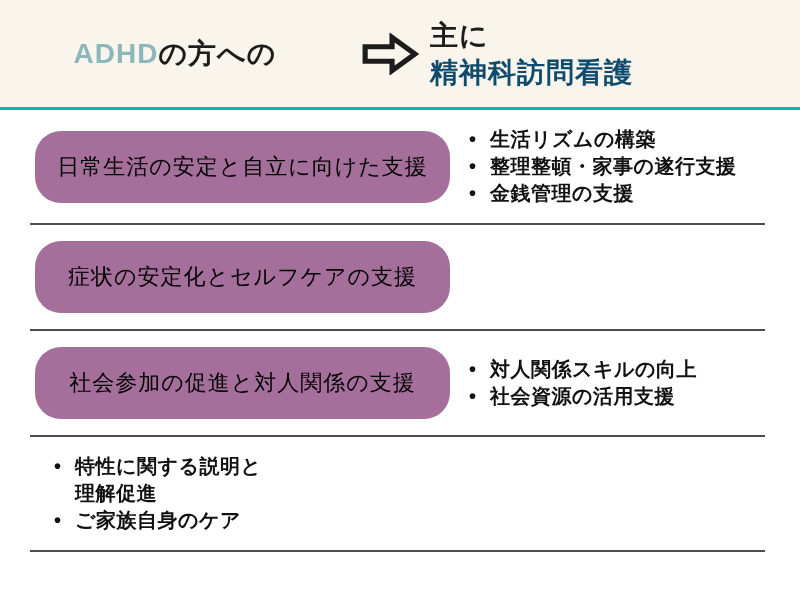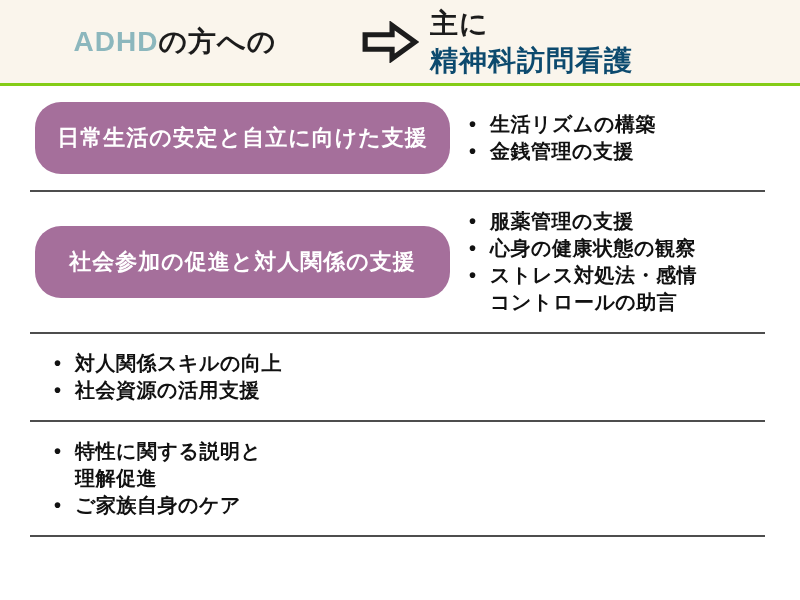--- a/index.html
+++ b/index.html
@@ -6,23 +6,23 @@
   html, body { width: 800px; height: 600px; overflow: hidden; }
   body {
     font-family: "Liberation Sans", "DejaVu Sans", sans-serif;
     background: #ffffff;
     color: #1a1a1a;
   }
   .page { width: 800px; height: 600px; background: #ffffff; }
 
   
   .header {
-    height: 86px;
+    height: 110px;
     background: #faf5ec;
-    border-bottom: 3px solid #84cc16;
+    border-bottom: 3px solid #14b8a6;
     display: flex;
     align-items: center;
   }
   .header-left {
     width: 350px;
     text-align: center;
     font-weight: bold;
     font-size: 28px;
     line-height: 37px;
     letter-spacing: 1px;
@@ -58,22 +58,22 @@
     height: 72px;
     flex: 0 0 415px;
     background: #a56f9b;
     border-radius: 26px;
     display: flex;
     align-items: center;
     justify-content: center;
     text-align: center;
   }
   .pill span {
-    color: #ffffff;
-    font-weight: bold;
+    color: #000000;
+    font-weight: normal;
     font-size: 22px;
     letter-spacing: 1px;
   }
   .bullets {
     list-style: none;
     margin-left: 14px;
     flex: 1;
   }
   .bullets li {
     position: relative;
@@ -118,39 +118,37 @@
   </div>
 
   <div class="main">
 
     <section class="row">
       <div class="pill">
         <span>日常生活の安定と自立に向けた支援</span>
       </div>
       <ul class="bullets">
         <li>生活リズムの構築</li>
+        <li>整理整頓・家事の遂行支援</li>
         <li>金銭管理の支援</li>
       </ul>
     </section>
     <div class="divider"></div>
 
     <section class="row">
       <div class="pill">
-        <span>社会参加の促進と対人関係の支援</span>
+        <span>症状の安定化とセルフケアの支援</span>
       </div>
-      <ul class="bullets">
-        <li>服薬管理の支援</li>
-        <li>心身の健康状態の観察</li>
-        <li>ストレス対処法・感情
-コントロールの助言</li>
-      </ul>
     </section>
     <div class="divider"></div>
 
     <section class="row">
+      <div class="pill">
+        <span>社会参加の促進と対人関係の支援</span>
+      </div>
       <ul class="bullets">
         <li>対人関係スキルの向上</li>
         <li>社会資源の活用支援</li>
       </ul>
     </section>
     <div class="divider"></div>
 
     <section class="row">
       <ul class="bullets">
         <li>特性に関する説明と

